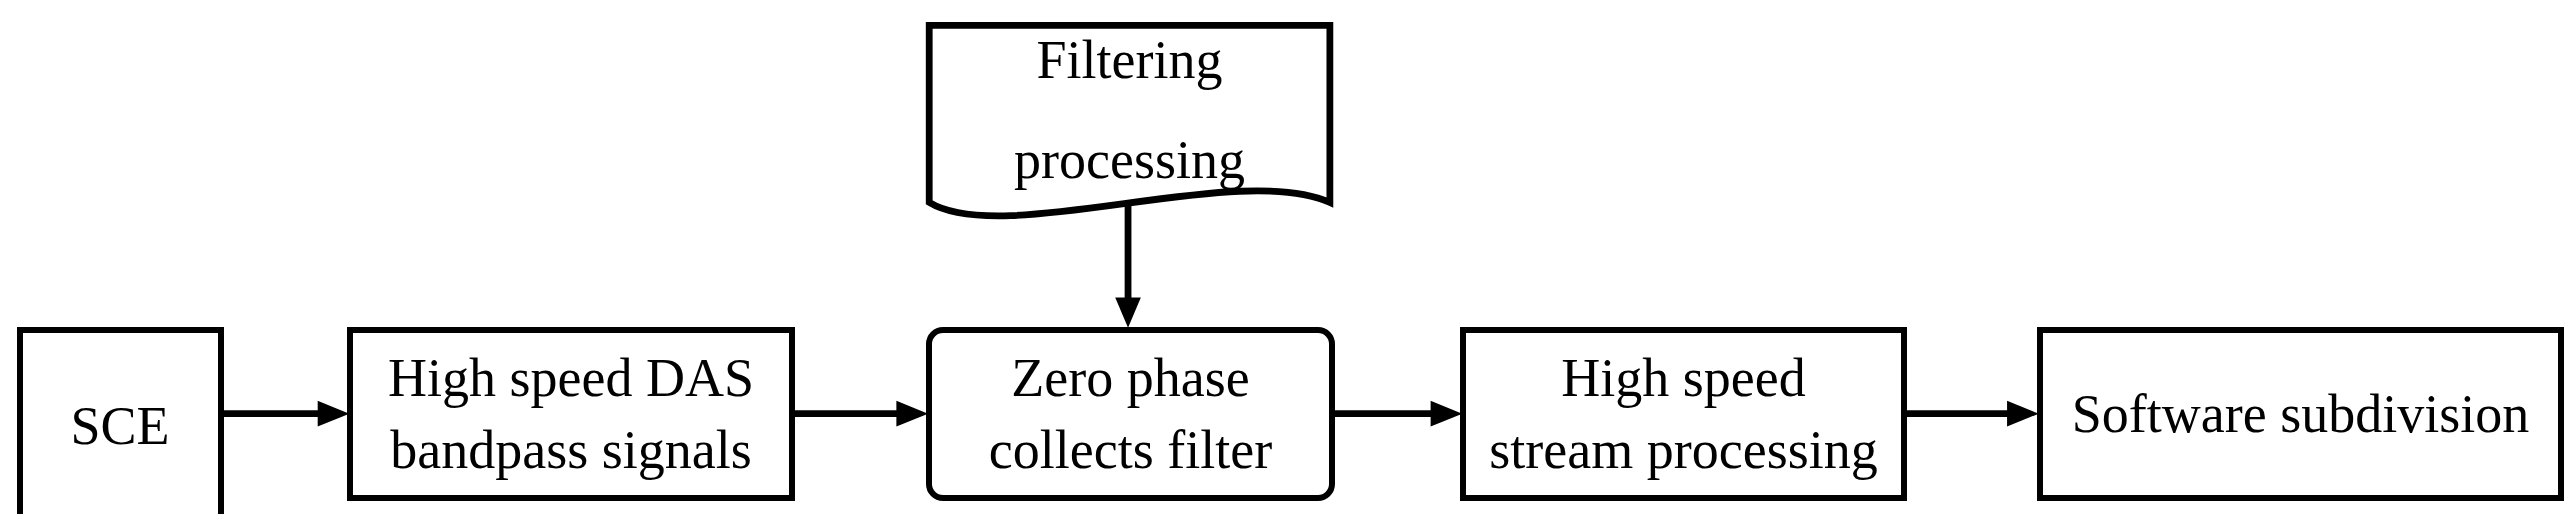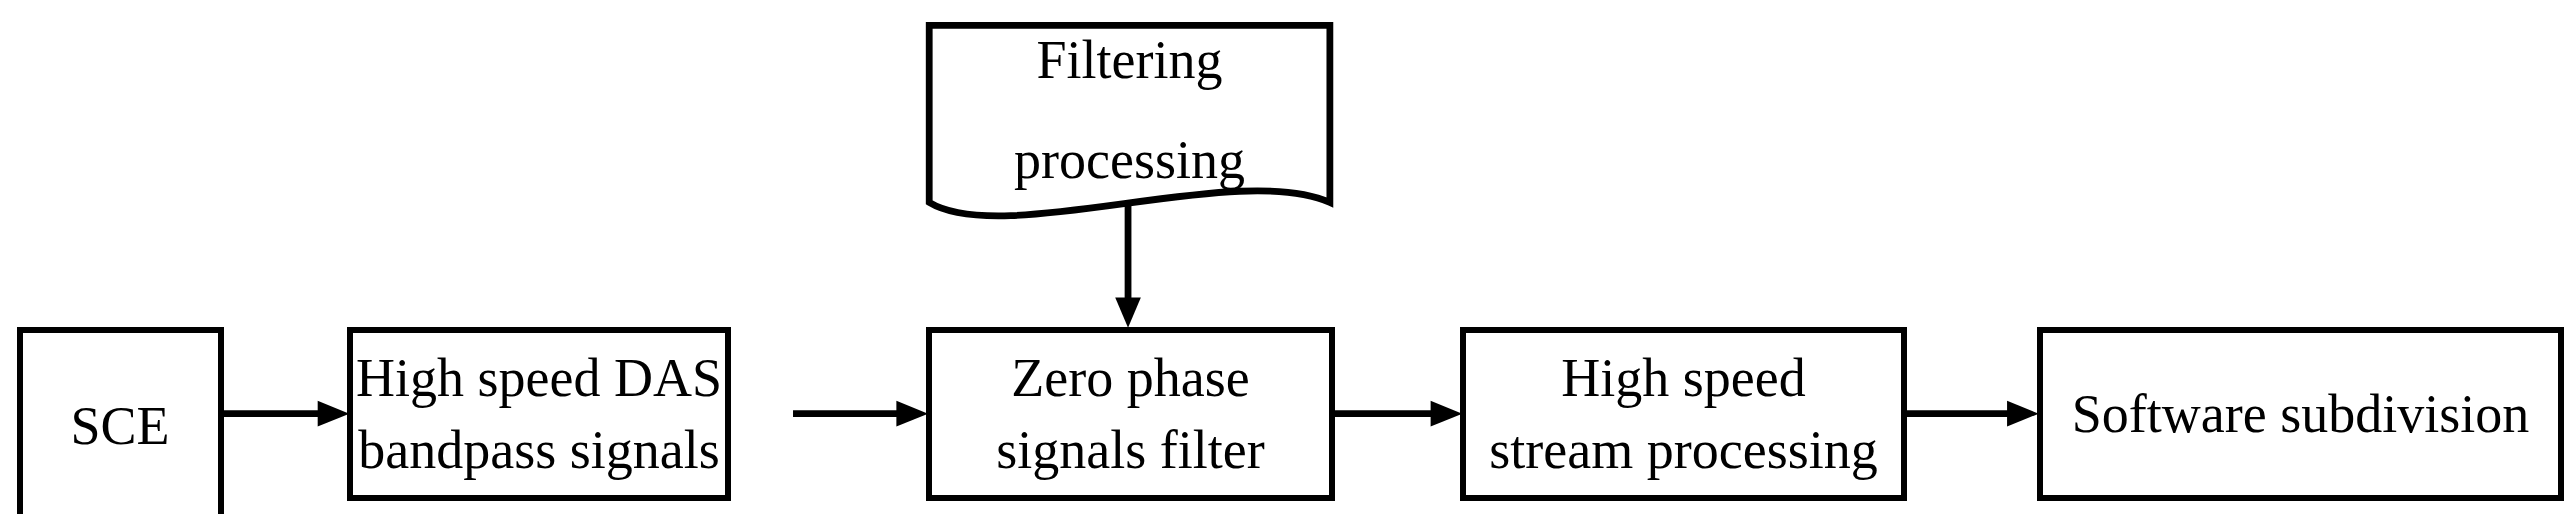--- a/index.html
+++ b/index.html
@@ -53,28 +53,28 @@
     <g>
       <line x1="2525" y1="548" x2="2662" y2="548" stroke="#000000" stroke-width="9"></line>
       <polygon points="2702,548 2660,531 2660,565" fill="#000000"></polygon>
     </g>
   </svg>
 
   <div class="node" style="left:16.6px; top:327px; width:207px; height:198px;">
     <span>SCE</span>
   </div>
 
-  <div class="node" style="left:347px; top:327px; width:384px; height:174px;align-items:center;">
+  <div class="node" style="left:347px; top:327px; width:448px; height:174px;align-items:center;">
     <span>High speed DAS</span>
     <span>bandpass signals</span>
   </div>
 
-  <div class="node" style="left:926px; top:327px; width:409px; height:174px;">
+  <div class="node" style="left:926px; top:327px; width:409px; height:174px;border-radius:17px;">
     <span>Zero phase</span>
-    <span>signals filter</span>
+    <span>collects filter</span>
   </div>
 
   <div class="node" style="left:2037px; top:327px; width:527px; height:174px;">
     <span>Software subdivision</span>
   </div>
 
   <div class="node" style="left:1460px; top:327px; width:447px; height:174px;">
     <span>High speed</span>
     <span>stream processing</span>
   </div>

